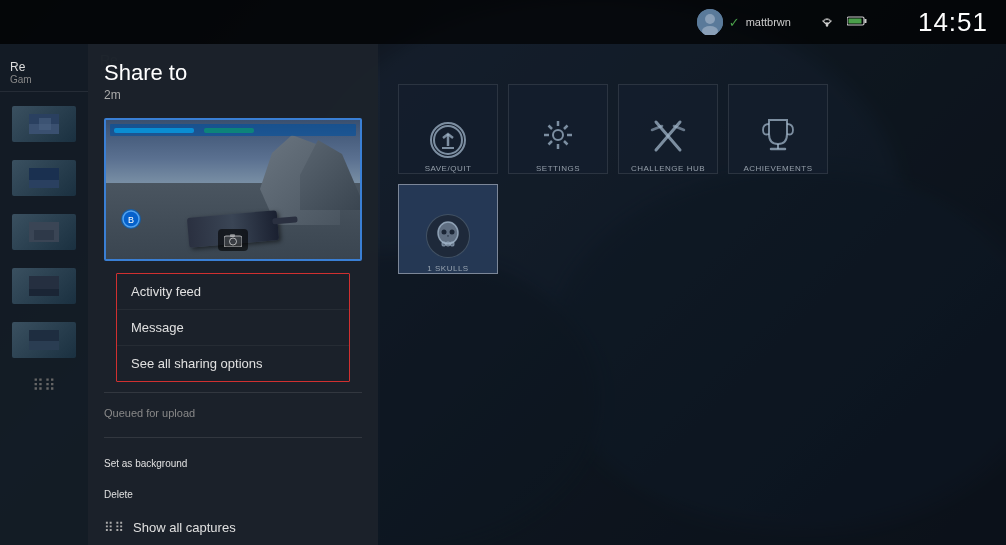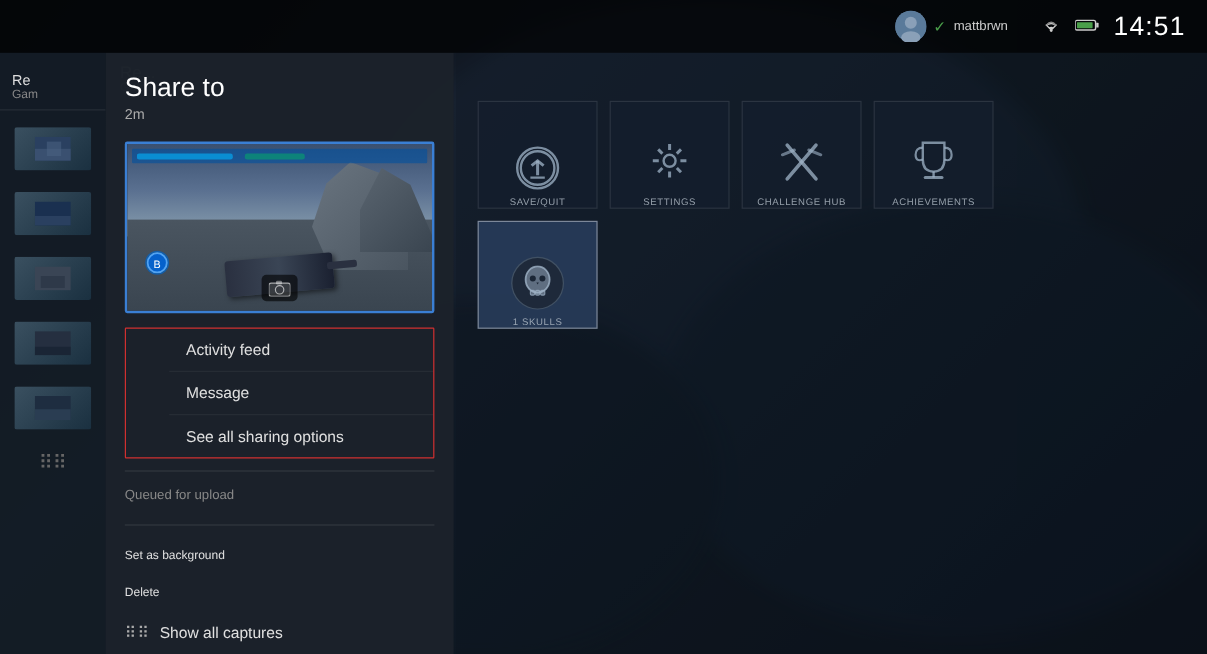--- a/index.html
+++ b/index.html
@@ -72,23 +72,24 @@
       font-size: 11px;
     }
 
     .checkmark-icon {
       color: #4a9f4a;
       font-size: 13px;
     }
 
     .time-display {
       color: #fff;
-      font-size: 22px;
+      font-size: 26px;
       font-weight: 300;
       letter-spacing: 1px;
+      margin-left: 39px;
     }
 
     
     .left-sidebar {
       position: absolute;
       left: 0;
       top: 44px;
       width: 88px;
       bottom: 0;
       background: rgba(20,28,38,0.92);
@@ -285,23 +286,22 @@
       bottom: 30px;
       left: 15px;
       display: flex;
       align-items: center;
       justify-content: center;
     }
 
     
     .share-options {
       border: 1.5px solid #d03030;
-      margin: 0 16px;
+      margin: 0 28px;
       border-radius: 1px;
-      padding-left: 36px;
     }
 
     .share-option {
       padding: 10px 14px;
       color: #e0e0e0;
       font-size: 13px;
       cursor: pointer;
       border-bottom: 1px solid rgba(255,255,255,0.05);
     }
 

